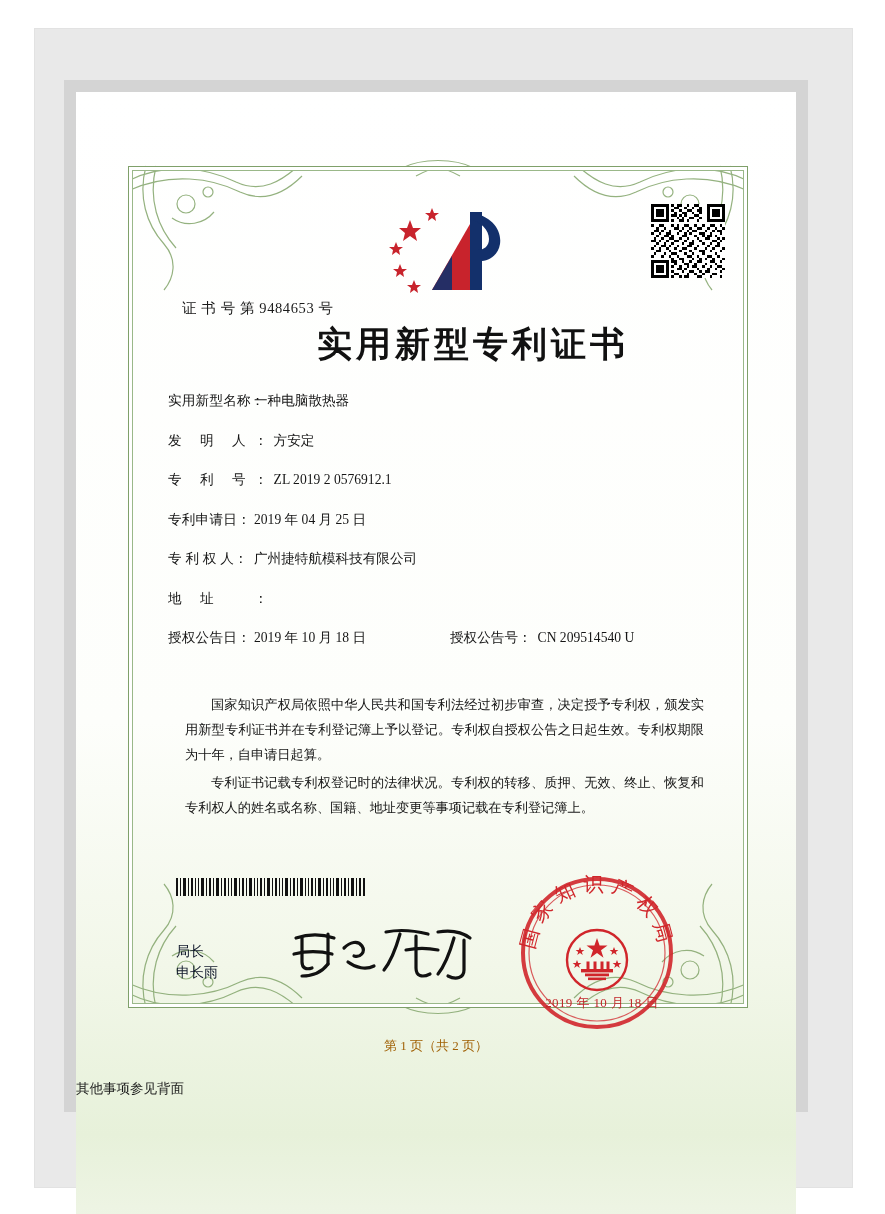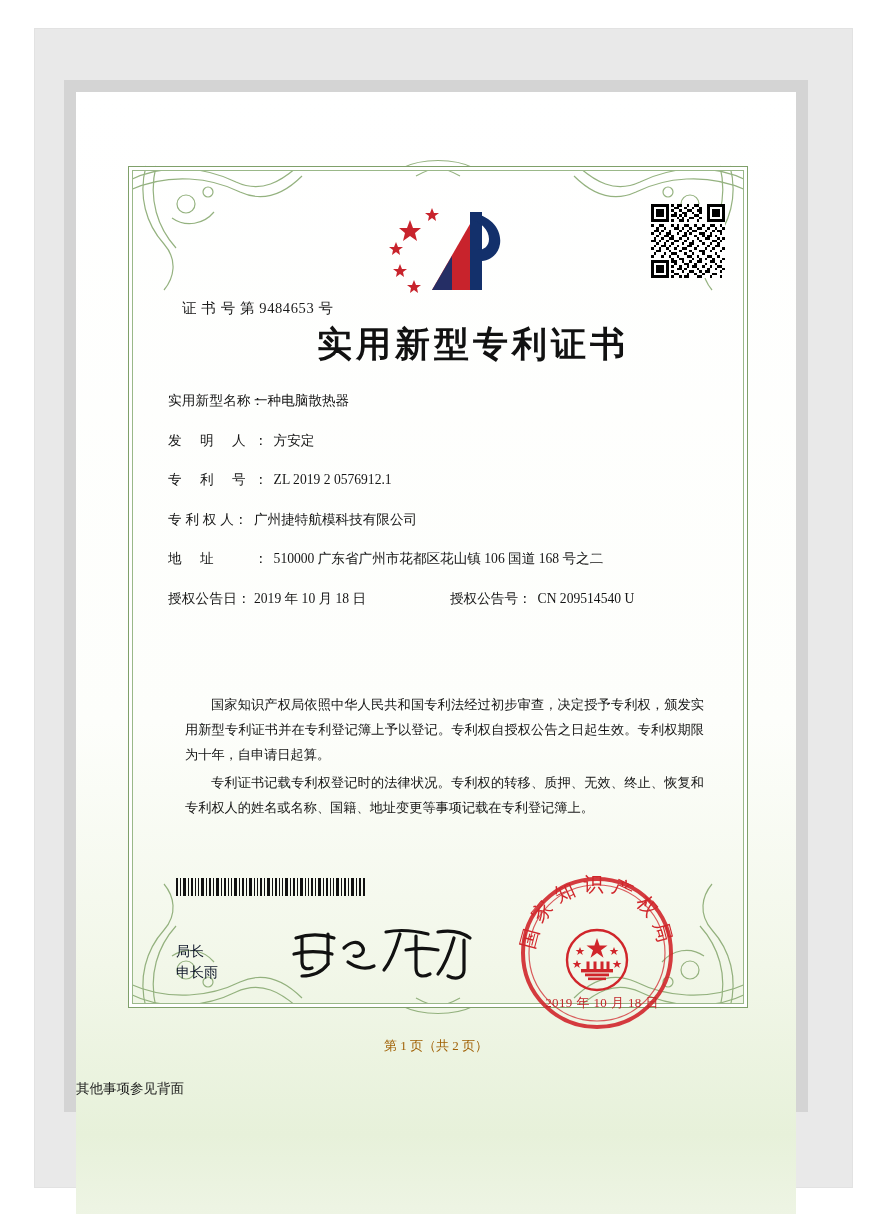--- a/index.html
+++ b/index.html
@@ -497,27 +497,30 @@
         <span class="field-label sp">发 明 人</span>
         <span class="sub-label">：</span>
         <span class="field-value">方安定</span>
       </div>
       <div class="field-row">
         <span class="field-label sp">专 利 号</span>
         <span class="sub-label">：</span>
         <span class="field-value">ZL 2019 2 0576912.1</span>
       </div>
       <div class="field-row">
+        <span class="field-label">专利申请日：</span>
+        <span class="field-value">2019 年 04 月 25 日</span>
+      </div>
+      <div class="field-row">
         <span class="field-label">专 利 权 人：</span>
         <span class="field-value">广州捷特航模科技有限公司</span>
       </div>
       <div class="field-row">
         <span class="field-label sp">地 址</span>
         <span class="sub-label">：</span>
-        <span class="field-value">510000  广东省广州市花都区花山镇 106 国道 168 号之二</span>
       </div>
       <div class="field-row dual">
         <span class="field-label">授权公告日：</span>
         <span class="field-value">2019 年 10 月 18 日</span>
         <span class="sub-label">授权公告号：</span>
         <span>CN 209514540 U</span>
       </div>
     </div>
 
     <div class="body-text">

